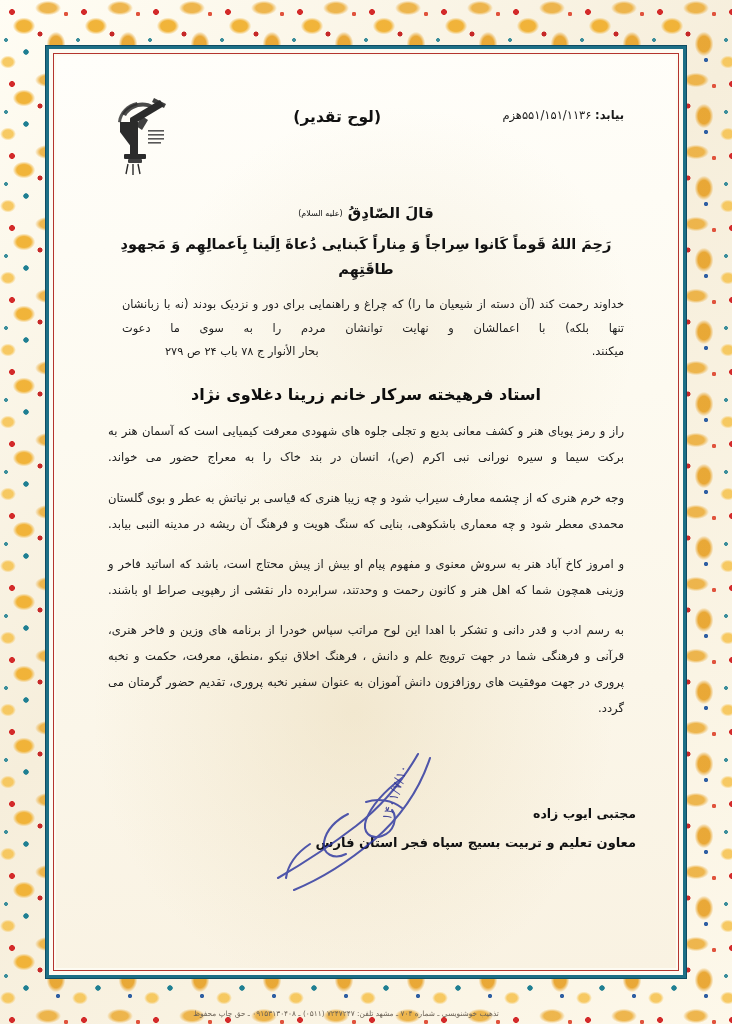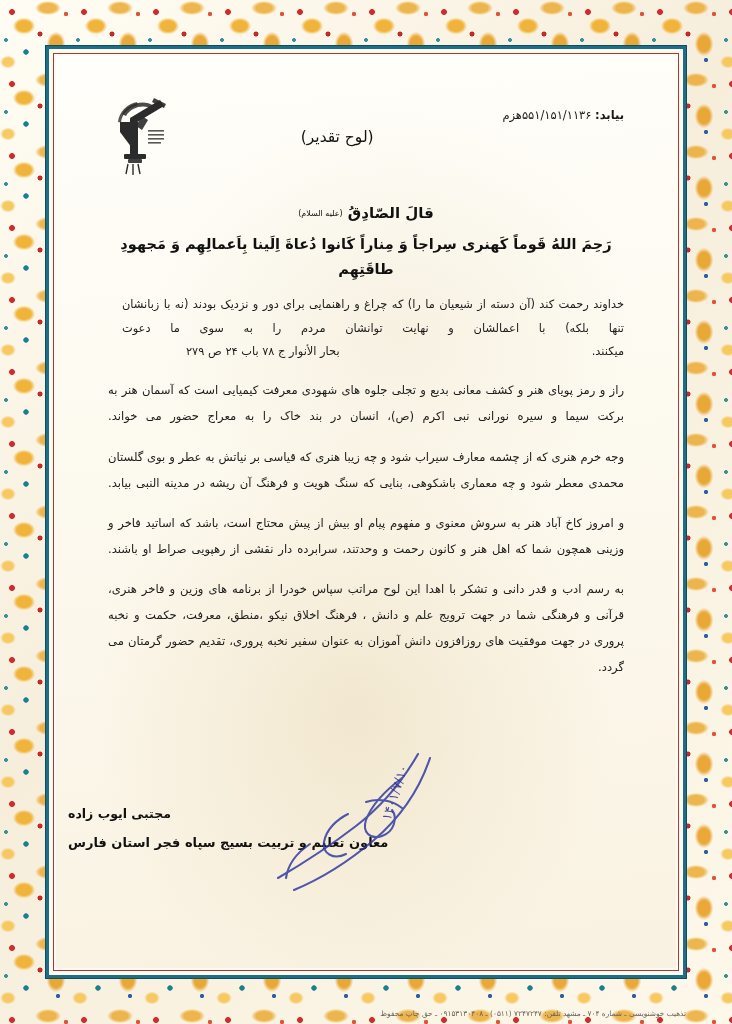--- a/index.html
+++ b/index.html
@@ -67,71 +67,71 @@
   .content{position:absolute;inset:0;padding:34px 52px 0 52px;box-sizing:border-box;}
 
   .header-row{display:flex;align-items:flex-start;justify-content:space-between;}
 
   .meta{font-size:11.5px;color:#1a1a1a;line-height:2.05;text-align:right;white-space:nowrap;padding-top:14px;}
   .meta .lbl{font-weight:700;}
   .meta .val{letter-spacing:.4px;}
 
   .basmala-wrap{flex:1;text-align:center;padding-top:10px;}
   .basmala{font-size:20px;font-weight:700;color:#111;letter-spacing:.5px;}
-  .doc-kind{font-size:15.5px;font-weight:400;color:#111;margin-top:28px;}
+  .doc-kind{font-size:15.5px;font-weight:700;color:#111;margin-top:8px;}
 
   
   .emblem{width:64px;height:86px;flex:0 0 64px;position:relative;margin-top:2px;}
   .emblem svg{width:100%;height:100%;display:block;}
 
   
   .hadith{margin-top:26px;text-align:center;}
   .hadith .qaal{font-size:15px;font-weight:700;color:#111;}
   .hadith .qaal .as{font-size:8px;font-weight:400;vertical-align:middle;}
   .hadith .arabic{font-size:14.5px;font-weight:700;color:#111;margin-top:10px;line-height:1.7;}
 
   .translation{
     margin-top:12px;font-size:11.4px;line-height:2.05;color:#1b1b1b;
     text-align:justify;text-align-last:justify;margin-left:14px;
   }
   .citation-row{display:flex;justify-content:space-between;font-size:11.4px;line-height:2.05;color:#1b1b1b;}
-  .citation{margin-left:78px;text-align:center;}
+  .citation{margin-left:57px;text-align:center;}
 
   .recipient{
     text-align:center;font-size:16px;font-weight:700;color:#0d0d0d;
     margin-top:22px;margin-bottom:4px;
   }
 
   .para{
     font-size:11.6px;line-height:2.25;color:#1b1b1b;
     text-align:justify;text-align-last:right;margin-top:14px;
   }
   .para.j{text-align-last:justify;}
 
   
   .sign-block{
-    position:absolute;left:12px;right:0;bottom:118px;text-align:left;
+    position:absolute;left:12px;right:0;bottom:118px;text-align:right;
     padding-right:40px;
   }
   .sign-name{font-size:12.5px;font-weight:700;color:#111;}
   .sign-title{font-size:13px;font-weight:700;color:#111;margin-top:14px;}
 
   
   .scribble{position:absolute;pointer-events:none;}
   .hand-date{
     position:absolute;left:310px;bottom:168px;
     font-size:13px;color:#2b2f8f;transform:rotate(-72deg);
     font-family:"DejaVu Serif","Liberation Serif",serif;letter-spacing:1px;
     opacity:.85;
   }
 
   
   .footer{
     position:absolute;left:0;right:46px;bottom:6px;
-    text-align:right;font-size:7.4px;color:#6b6256;letter-spacing:.2px;
+    text-align:center;font-size:7.4px;color:#6b6256;letter-spacing:.2px;
     direction:rtl;padding-left:6px;
   }
 </style>
 </head>
 <body>
 
 <div class="page">
 
   <div class="tazhib"></div>
   <div class="tazhib-mask"></div>
@@ -184,29 +184,30 @@
             </g>
           </svg>
         </div>
       </div>
 
       <div class="hadith">
         <div class="qaal">
           <span>قالَ الصّادِقُ</span>
           <span class="as">(علیه السلام)</span>
         </div>
-        <div class="arabic">رَحِمَ اللهُ قَوماً کَهنری سِراجاً وَ مِناراً کَانوا دُعاةَ اِلَینا بِاَعمالِهِم وَ مَجهودِ طاقَتِهِم</div>
+        <div class="arabic">رَحِمَ اللهُ قَوماً کَانوا سِراجاً وَ مِناراً کَبنایی دُعاةَ اِلَینا بِاَعمالِهِم وَ مَجهودِ طاقَتِهِم</div>
       </div>
 
       <div class="translation">خداوند رحمت کند (آن دسته از شیعیان ما را) که چراغ و راهنمایی برای دور و نزدیک بودند (نه با زبانشان تنها بلکه) با اعمالشان و نهایت توانشان مردم را به سوی ما دعوت</div>
       <div class="citation-row">
         <span>میکنند.</span>
         <span class="citation">بحار الأنوار ج ۷۸ باب ۲۴ ص ۲۷۹</span>
       </div>
 
+      <div class="recipient">استاد فرهیخته سرکار خانم زرینا دغلاوی نژاد</div>
 
       <div class="para j">راز و رمز پویای هنر و کشف معانی بدیع و تجلی جلوه های شهودی معرفت کیمیایی است که آسمان هنر به برکت سیما و سیره نورانی نبی اکرم (ص)، انسان در بند خاک را به معراج حضور می خواند.</div>
       <div class="para j">وجه خرم هنری که از چشمه معارف سیراب شود و چه زیبا هنری که قیاسی بر نیاتش به عطر و بوی گلستان محمدی معطر شود و چه معماری باشکوهی، بنایی که سنگ هویت و فرهنگ آن ریشه در مدینه النبی بیابد.</div>
       <div class="para j">و امروز کاخ آباد هنر به سروش معنوی و مفهوم پیام او بیش از پیش محتاج است، باشد که اساتید فاخر و وزینی همچون شما که اهل هنر و کانون رحمت و وحدتند، سرابرده دار نقشی از رهپویی صراط او باشند.</div>
       <div class="para j">به رسم ادب و قدر دانی و تشکر با اهدا این لوح مراتب سپاس خودرا از برنامه های وزین و فاخر هنری، قرآنی و فرهنگی شما در جهت ترویج علم و دانش ، فرهنگ اخلاق نیکو ،منطق، معرفت، حکمت و نخبه پروری در جهت موفقیت های روزافزون دانش آموزان به عنوان سفیر نخبه پروری، تقدیم حضور گرمتان می گردد.</div>
 
       <div class="sign-block">
         <div class="sign-name">مجتبی ایوب زاده</div>
         <div class="sign-title">معاون تعلیم و تربیت بسیج سپاه فجر استان فارس</div>
       </div>

